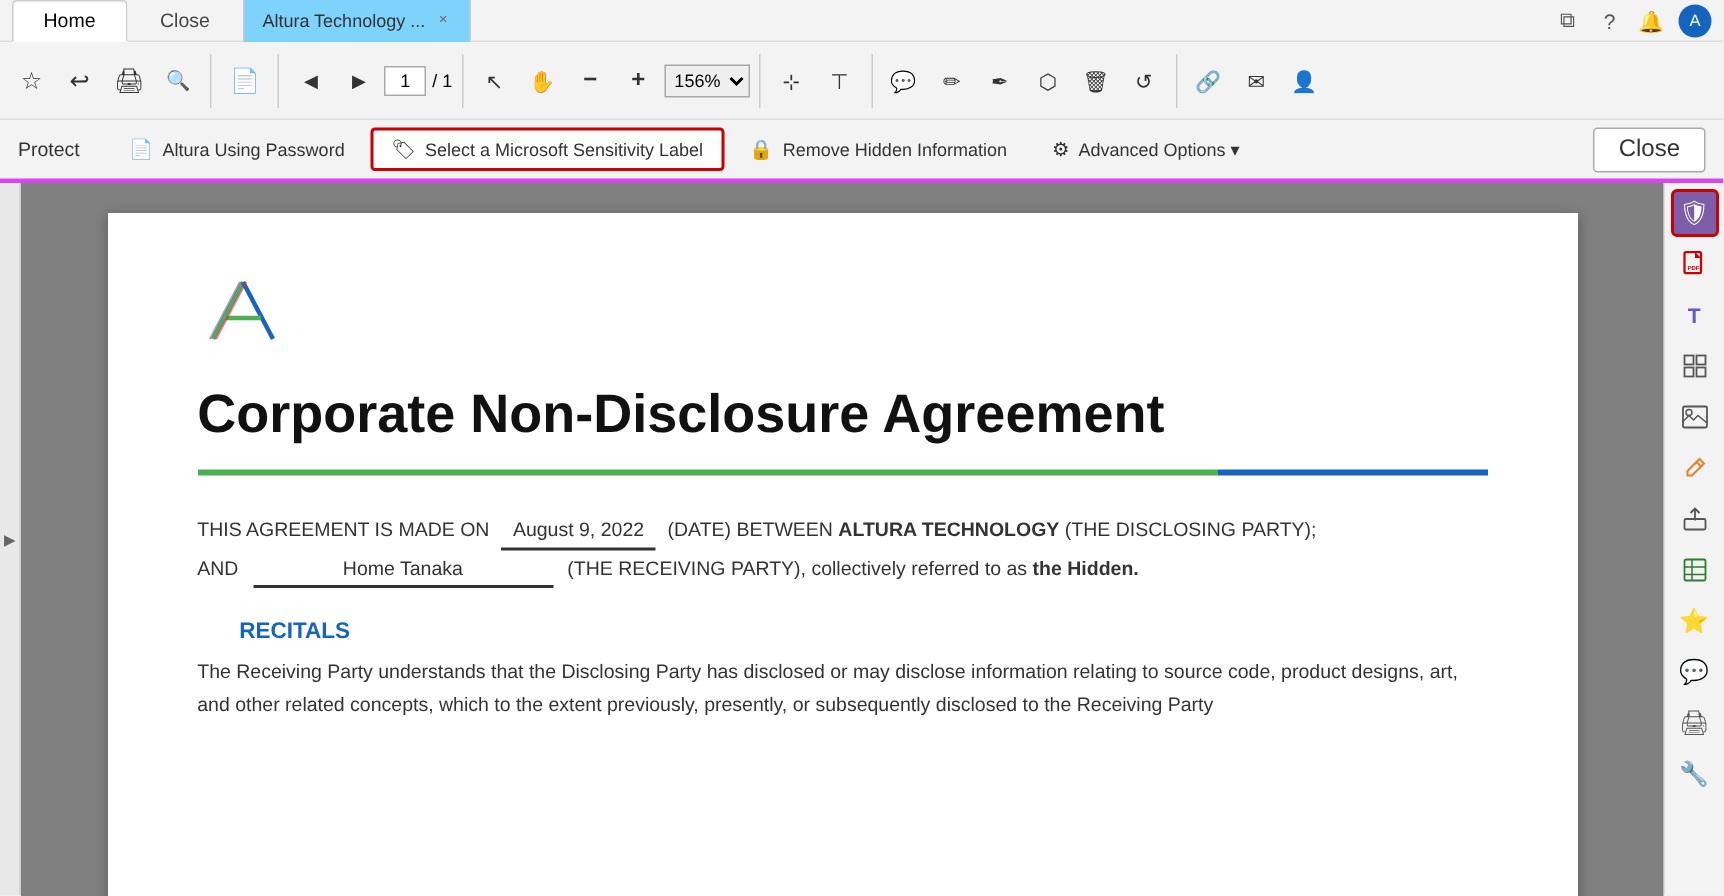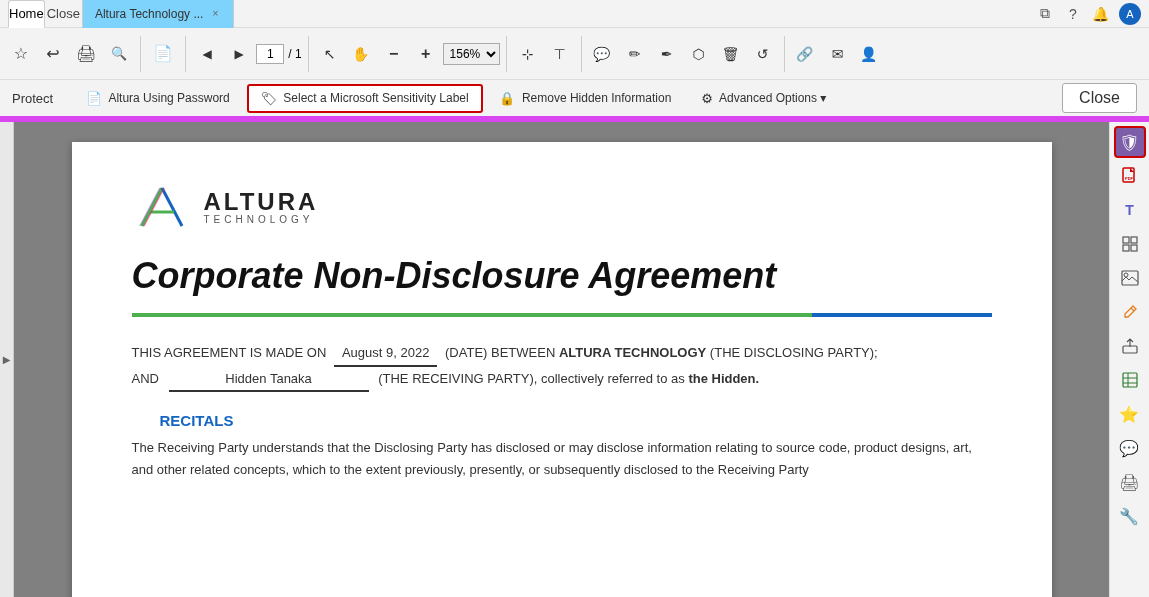--- a/index.html
+++ b/index.html
@@ -4,21 +4,21 @@
   <style>
     * { margin: 0; padding: 0; box-sizing: border-box; }
     body { font-family: 'Segoe UI', Arial, sans-serif; background: #f0f0f0; width: 1149px; height: 597px; overflow: hidden; display: flex; flex-direction: column; }
 
     
     .menu-bar {
       display: flex; align-items: center; background: #f3f3f3; border-bottom: 1px solid #ddd;
       height: 28px; padding: 0 8px; gap: 2px; flex-shrink: 0;
     }
     .menu-tab {
-      display: flex; align-items: center; padding: 4px 0; font-size: 13px; cursor: pointer;
+      display: flex; align-items: center; padding: 4px 20px; font-size: 13px; cursor: pointer;
       border-radius: 3px 3px 0 0; height: 28px; text-align: right;
     }
     .menu-tab.active { background: white; border: 1px solid #ccc; border-bottom: 1px solid white; }
     .menu-tab.inactive { background: transparent; color: #444; }
     .tab-doc {
       display: flex; align-items: center; padding: 20px 12px; font-size: 12px; cursor: pointer;
       background: #7dd3fc; border: 1px solid #ccc; border-bottom: 1px solid white; height: 28px;
       gap: 6px; color: #333;
     }
     .tab-close { font-size: 10px; color: #666; cursor: pointer; padding: 1px 3px; }
@@ -37,21 +37,21 @@
     }
     .toolbar-btn .icon { font-size: 16px; }
     .toolbar-separator { width: 1px; height: 36px; background: #ccc; margin: 0 4px; }
 
     .page-nav { display: flex; align-items: center; gap: 4px; font-size: 12px; }
     .page-input { width: 28px; height: 20px; text-align: center; border: 1px solid #aaa; font-size: 12px; }
     .zoom-select { height: 22px; font-size: 12px; border: 1px solid #aaa; padding: 0 2px; }
 
     
     .protect-bar {
-      background: #f3f3f3; border-bottom: 6px solid #d946ef; height: 42px;
+      background: #f3f3f3; border-bottom: 3px solid #d946ef; height: 42px;
       display: flex; align-items: center; padding: 0 12px; gap: 4px; flex-shrink: 0;
     }
     .protect-label { font-size: 13px; color: #333; margin-right: 16px; font-weight: 500; }
     .protect-btn {
       display: flex; align-items: center; gap: 6px; padding: 5px 12px; font-size: 12px;
       cursor: pointer; border-radius: 3px; color: #333; border: 1px solid transparent;
     }
     .protect-btn.active-btn {
       border: 2px solid #c00; background: white;
     }
@@ -89,21 +89,21 @@
     .sidebar-icon {
       width: 32px; height: 32px; display: flex; align-items: center; justify-content: center;
       cursor: pointer; border-radius: 4px; font-size: 16px; color: #555;
     }
     .sidebar-icon.active { background: #7b5ea7; color: white; border: 2px solid #c00; }
 
     
     .logo-area { display: flex; align-items: center; gap: 12px; margin-bottom: 24px; }
     .logo-icon { display: flex; align-items: center; }
 
-    .doc-title { font-size: 36px; font-weight: 900; color: #111; margin-bottom: 16px; line-height: 1.2; font-style: italic; }
+    .doc-title { font-size: 36px; font-weight: 900; color: #111; margin-bottom: 16px; line-height: 1.2; }
 
     .color-bar { display: flex; height: 4px; width: 860px; margin-bottom: 24px; }
     .color-bar-green { flex: 1; background: #4caf50; }
     .color-bar-blue { width: 180px; background: #1565c0; }
 
     .agreement-text { font-size: 13px; color: #333; line-height: 1.8; }
     .agreement-text .bold { font-weight: 700; }
     .date-field {
       display: inline-block; border-bottom: 2px solid #333; padding: 0 8px;
       min-width: 100px; text-align: center; font-size: 13px;
@@ -259,43 +259,39 @@
         <div class="logo-icon">
           <svg class="altura-logo-svg" viewBox="0 0 60 48" xmlns="http://www.w3.org/2000/svg">
 
             <line x1="10" y1="44" x2="30" y2="6" stroke="#4caf50" stroke-width="3"></line>
             <line x1="50" y1="44" x2="30" y2="6" stroke="#1565c0" stroke-width="3"></line>
             <line x1="18" y1="30" x2="42" y2="30" stroke="#4caf50" stroke-width="3"></line>
 
             <line x1="8" y1="44" x2="28" y2="6" stroke="#7b5ea7" stroke-width="1.5" opacity="0.6"></line>
             <line x1="12" y1="44" x2="32" y2="6" stroke="#e91e63" stroke-width="1.5" opacity="0.6"></line>
           </svg>
-        </div>
-        <div>
-          <div style="font-size:24px;font-weight:900;letter-spacing:3px;color:#222;">ALTURA</div>
-          <div style="font-size:10px;letter-spacing:4px;color:#555;margin-top:-2px;">TECHNOLOGY</div>
         </div>
       </div>
 
       <div class="doc-title">Corporate Non-Disclosure Agreement</div>
 
       <div class="color-bar">
         <div class="color-bar-green"></div>
         <div class="color-bar-blue"></div>
       </div>
 
       <div class="agreement-text">
         <span>THIS AGREEMENT IS MADE ON</span>
         <span class="date-field" style="margin:0 4px;">August 9, 2022</span>
         <span>(DATE)  BETWEEN</span>
         <span class="bold">ALTURA TECHNOLOGY</span>
         <span>(THE DISCLOSING PARTY);</span>
         <br>
         <span>AND</span>
-        <span class="name-field" style="margin:0 6px;">Hidden Tanaka</span>
+        <span class="name-field" style="margin:0 6px;">Home Tanaka</span>
         <span>(THE RECEIVING PARTY), collectively referred to as</span>
         <span class="bold">the Hidden.</span>
       </div>
 
       <div class="recitals-title">RECITALS</div>
       <div class="recitals-text">The Receiving Party understands that the Disclosing Party has disclosed or may disclose information relating to source code, product designs, art, and other related concepts, which to the extent previously, presently, or subsequently disclosed to the Receiving Party</div>
 
     </div>
   </div>
 

